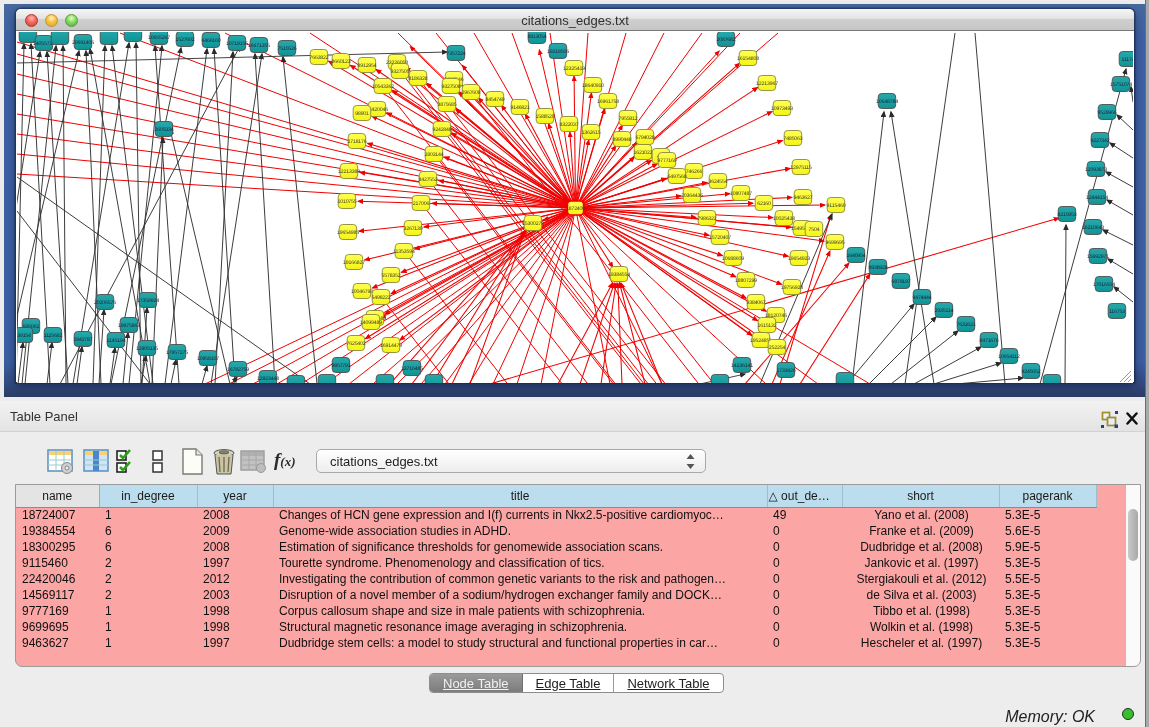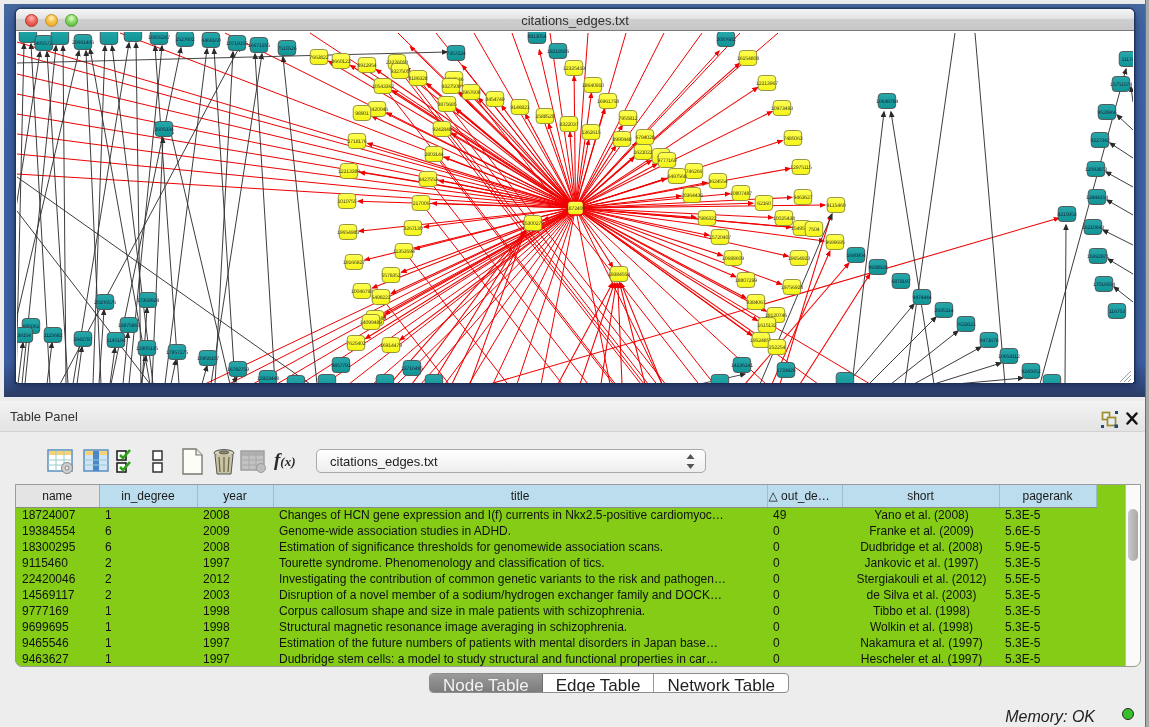--- a/index.html
+++ b/index.html
@@ -13,31 +13,31 @@
 .tl {position:absolute; top:5px; width:13px; height:13px; border-radius:50%;}
 #graph {position:absolute; left:1px; top:23px;}
 #rightbar {position:absolute; right:0; top:0; width:4px; height:727px; background:#a9a9a9; border-left:1px solid #6e6e6e;}
 #tp {position:absolute; left:0; top:400px; width:1145px; height:327px; background:#ededed;}
 #tphead {position:absolute; left:0; top:1px; width:100%; height:31px;
   background:linear-gradient(180deg,#f2f2f2,#e3e3e3); border-bottom:1px solid #d2d2d2;}
 #tphead .t {position:absolute; left:10px; top:8px; font-size:13px; color:#333;}
 #toolbar {position:absolute; left:0; top:32px; width:100%; height:52px;margin-left:28px;}
 .combo {position:absolute; left:288px; top:17px; width:390px; height:24px; background:linear-gradient(180deg,#ffffff,#ededed);
   border:1px solid #a9a9a9; border-radius:5px; font-size:13px; color:#222; padding:4px 0 0 13px;}
-#tblbox {position:absolute; left:15px; top:484px; width:1126px; height:183px; background:#84cc16;
+#tblbox {position:absolute; left:15px; top:484px; width:1126px; height:183px; background:#fca5a5;
   border:1px solid #9b9b9b; border-radius:0 0 7px 7px;}
 table {border-collapse:collapse; table-layout:fixed; width:1080px; font-size:12px;}
 th {height:22px; background:#bcdded; border-right:1px solid #9bbecd; border-bottom:1px solid #8b8b8b;
   font-weight:normal; color:#1a1a1a; overflow:hidden; white-space:nowrap;}
 th.first {background:#e4e4e4; border-right:1px solid #a8a8a8;}
 td {height:16px; color:#111; overflow:hidden; white-space:nowrap; padding:0 4px 0 6px;}
 #sb {position:absolute; right:0px; top:0px; width:15px; height:181px; border-left:1px solid #bbb; background:#fafafa; border-radius:0 0 6px 0;}
 #sb .thumb {position:absolute; left:2px; top:24px; width:10px; height:52px; background:linear-gradient(90deg,#c9c9c9,#a8a8a8); border-radius:5px;}
 #tabs {position:absolute; left:429px; top:673px; height:20px; display:flex; border:1px solid #8d8d8d; border-radius:4px; overflow:hidden; background:#fff;}
-#tabs div {padding:2px 13px 0; font-size:17px; color:#222; border-right:1px solid #9a9a9a; text-align:center;text-decoration:underline;}
+#tabs div {padding:2px 13px 0; font-size:13px; color:#222; border-right:1px solid #9a9a9a; text-align:center;text-decoration:underline;}
 #tabs div.sel {background:linear-gradient(180deg,#9a9a9a,#7c7c7c); color:#f2f2f2; border-right:1px solid #6f6f6f;}
 #tabs div:last-child {border-right:none;}
 #mem {position:absolute; right:54px; top:708px; font-size:16px; color:#222;font-style:italic;}
 #memdot {position:absolute; right:15px; top:708px; width:12px; height:12px; border-radius:50%; background:#35c02c; border:1.5px solid #2a2a2a;}
 .icon {position:absolute; top:16px;}
 </style></head><body>
 <div id="bluepanel">
   <div id="win">
     <div id="titlebar">
       <div class="t">citations_edges.txt</div>
@@ -719,29 +719,20 @@
 <tr>
           <td>9699695</td>
           <td>1</td>
           <td>1998</td>
           <td>Structural magnetic resonance image averaging in schizophrenia.</td>
           <td>0</td>
           <td style="text-align:center">Wolkin et al. (1998)</td>
           <td>5.3E-5</td>
         </tr>
 <tr>
-          <td>9465546</td>
-          <td>1</td>
-          <td>1997</td>
-          <td>Estimation of the future numbers of patients with mental disorders in Japan base…</td>
-          <td>0</td>
-          <td style="text-align:center">Nakamura et al. (1997)</td>
-          <td>5.3E-5</td>
-        </tr>
-<tr>
           <td>9463627</td>
           <td>1</td>
           <td>1997</td>
           <td>Dudbridge stem cells: a model to study structural and functional properties in car…</td>
           <td>0</td>
           <td style="text-align:center">Hescheler et al. (1997)</td>
           <td>5.3E-5</td>
         </tr>
 
    </tbody>

